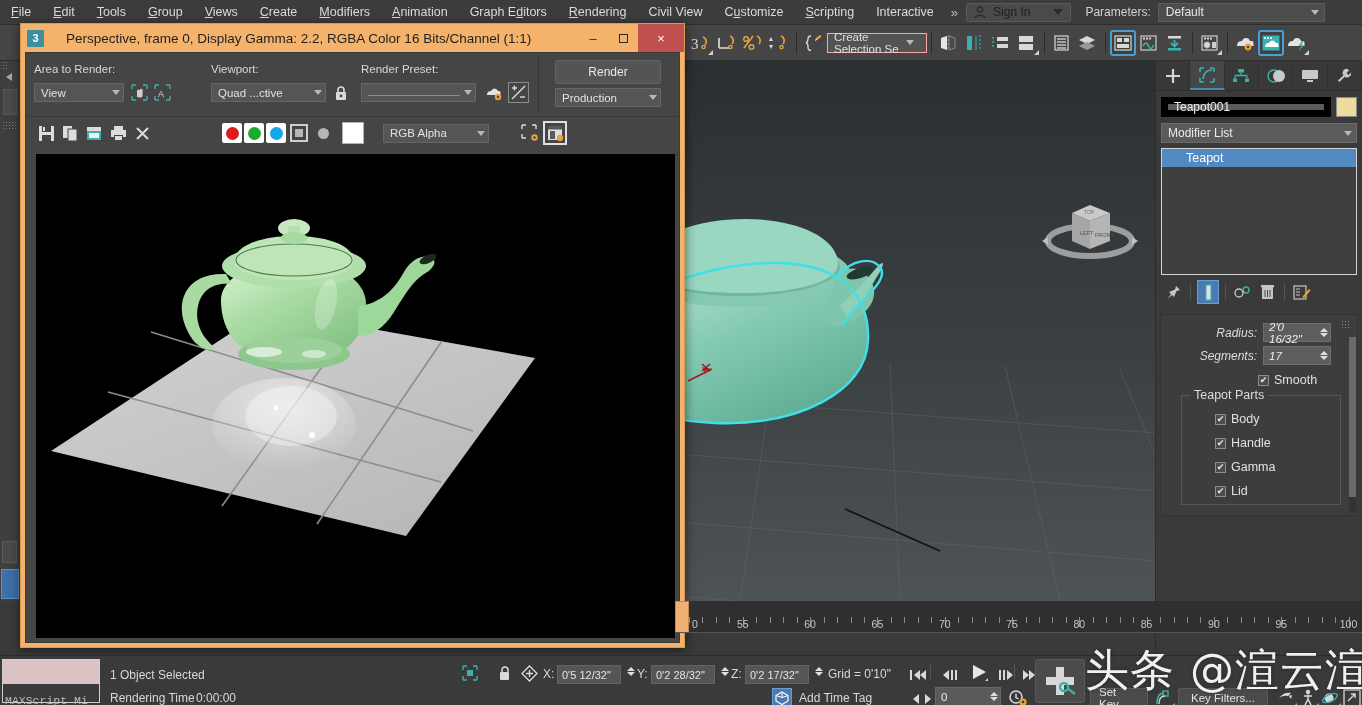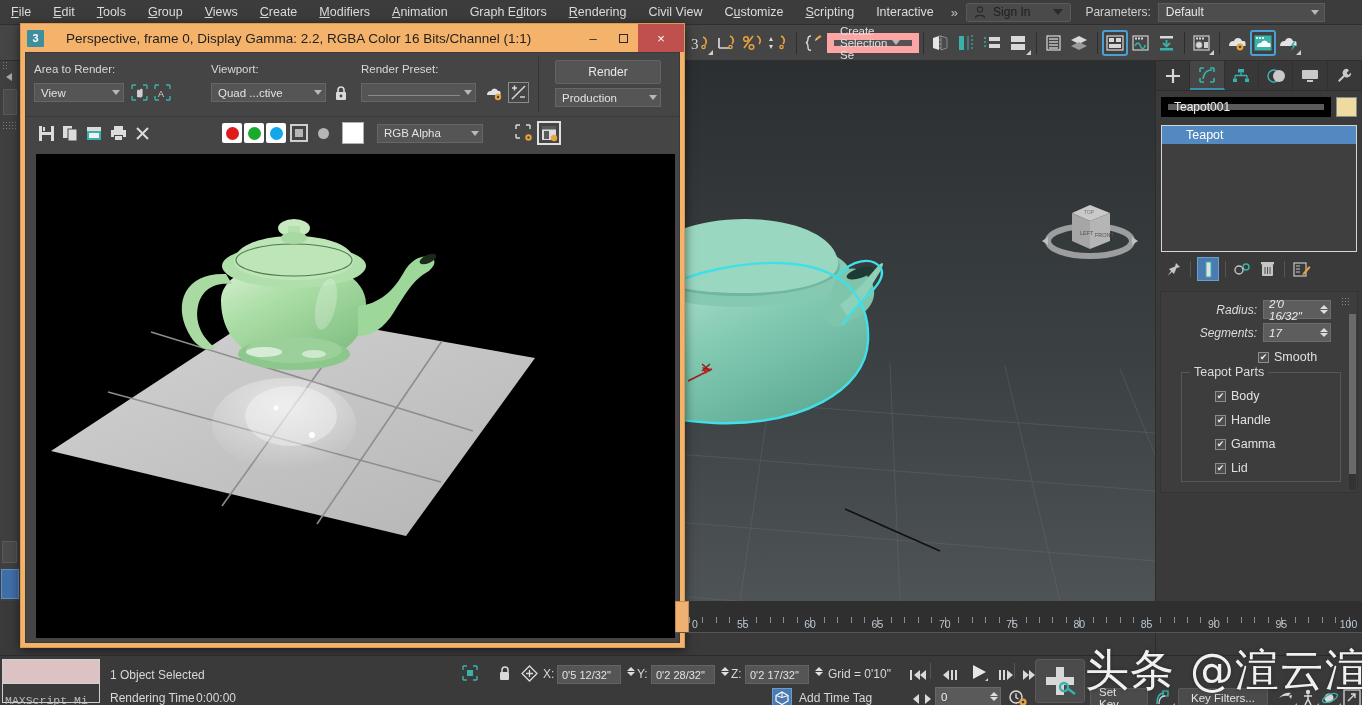--- a/index.html
+++ b/index.html
@@ -54,21 +54,21 @@
     background: #454545; display: flex; align-items: center;
     border-bottom: 1px solid #303030;
   }
   .tb-ico {
     width: 26px; height: 26px; display: flex; align-items: center;
     justify-content: center; position: relative; flex: 0 0 auto;
   }
   .tb-ico.framed { border: 2px solid #4a9fd4; border-radius: 3px; background:#3f3f3f;}
   .tb-sep { width: 1px; height: 22px; background: #2d2d2d; margin: 0 4px; flex: 0 0 auto; }
   .sel-combo {
-    width: 92px; height: 20px; background: #535353; border: 7px solid #fca5a5;
+    width: 100px; height: 20px; background: #535353; border: 1px solid #fca5a5;
     display: flex; align-items: center; justify-content: space-between;
     padding: 0 12px 0 6px; font-size: 11.5px; color: #e0e0e0; flex: 0 0 auto;
   }
   .corner-tri {
     position: absolute; right: 1px; bottom: 1px;
     width: 0; height: 0;
     border-left: 5px solid transparent; border-bottom: 5px solid #cfcfcf;
   }
 
   
@@ -709,21 +709,21 @@
         <div class="chan-dot" style="margin-left:2px">
             <i style="background:#12a7e8"></i>
           </div>
         <div style="width:18px;height:18px;border:2px solid #cfcfcf;display:flex;align-items:center;justify-content:center;margin-left:4px">
           <i style="width:8px;height:8px;background:#b5b5b5;display:block"></i>
         </div>
         <div style="width:20px;display:flex;align-items:center;justify-content:center;margin-left:5px">
           <i style="width:11px;height:11px;border-radius:50%;background:#b5b5b5;display:block"></i>
         </div>
         <div style="width:22px;height:22px;background:#ffffff;border:1px solid #b0b0b0;margin-left:9px"></div>
-        <div class="sm-combo" style="width:106px;margin-left:13px">
+        <div class="sm-combo" style="width:106px;margin-left:19px">
           <span>RGB Alpha</span>
           <span class="tri-down small"></span>
         </div>
         <div style="width:22px;margin-left:30px;display:flex;align-items:center;justify-content:center">
           <svg width="18" height="18" viewBox="0 0 18 18">
             <path d="M1 1 h4 M1 1 v4 M15 1 h-4 M15 1 v4 M1 14 h4 M1 14 v-4" stroke="#dcdcdc" stroke-width="1.4" fill="none"></path>
             <circle cx="13.5" cy="13.5" r="3.2" fill="#e8a33d"></circle>
             <circle cx="13.5" cy="13.5" r="1.2" fill="#454545"></circle>
           </svg>
         </div>
@@ -840,20 +840,24 @@
           <path d="M12.5 2 a4 4 0 0 0 -4.2 6.3 L3 13.6 l1.4 1.4 l5.3 -5.3 A4 4 0 0 0 16 5.5 l-2.4 2.4 l-2 -2 L14 3.5 Z" fill="#c9c9c9"></path>
         </svg>
       </div>
     </div>
 
     <div class="cp-name-row">
       <div class="cp-name">Teapot001</div>
       <div class="cp-color"></div>
     </div>
 
+    <div class="cp-modlist">
+      <span>Modifier List</span>
+      <span class="tri-down small"></span>
+    </div>
 
     <div class="cp-stack">
       <div class="cp-stack-item">Teapot</div>
     </div>
 
     <div class="cp-stack-btns">
       <div style="width:22px;height:22px;display:flex;align-items:center;justify-content:center">
         <svg width="17" height="17" viewBox="0 0 17 17">
           <path d="M11 2 L15 6 L11.5 7 L9 13 L7 11 L2.5 15 L6 10 L4 8 L10 5.5 Z" fill="#c5c5c5"></path>
         </svg>

